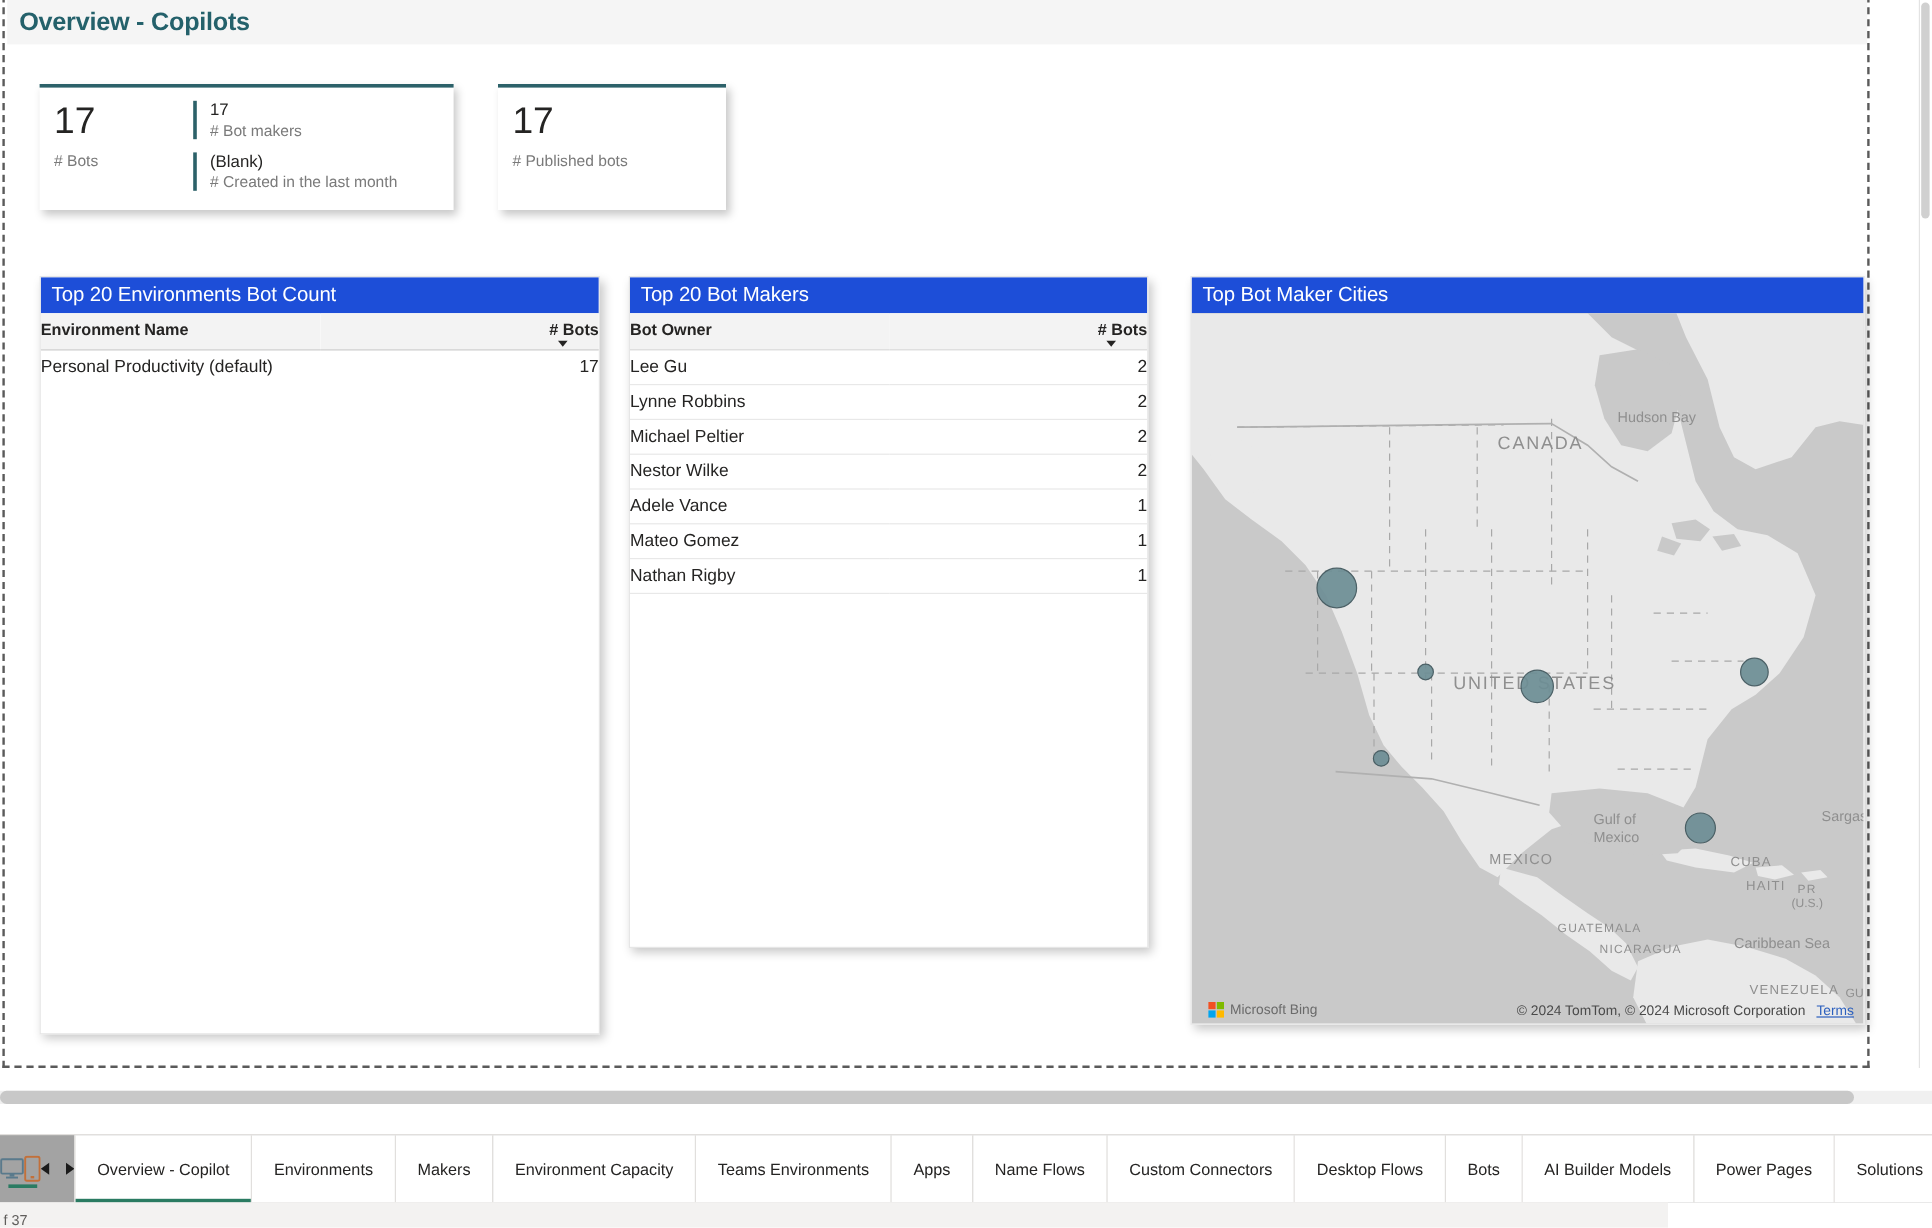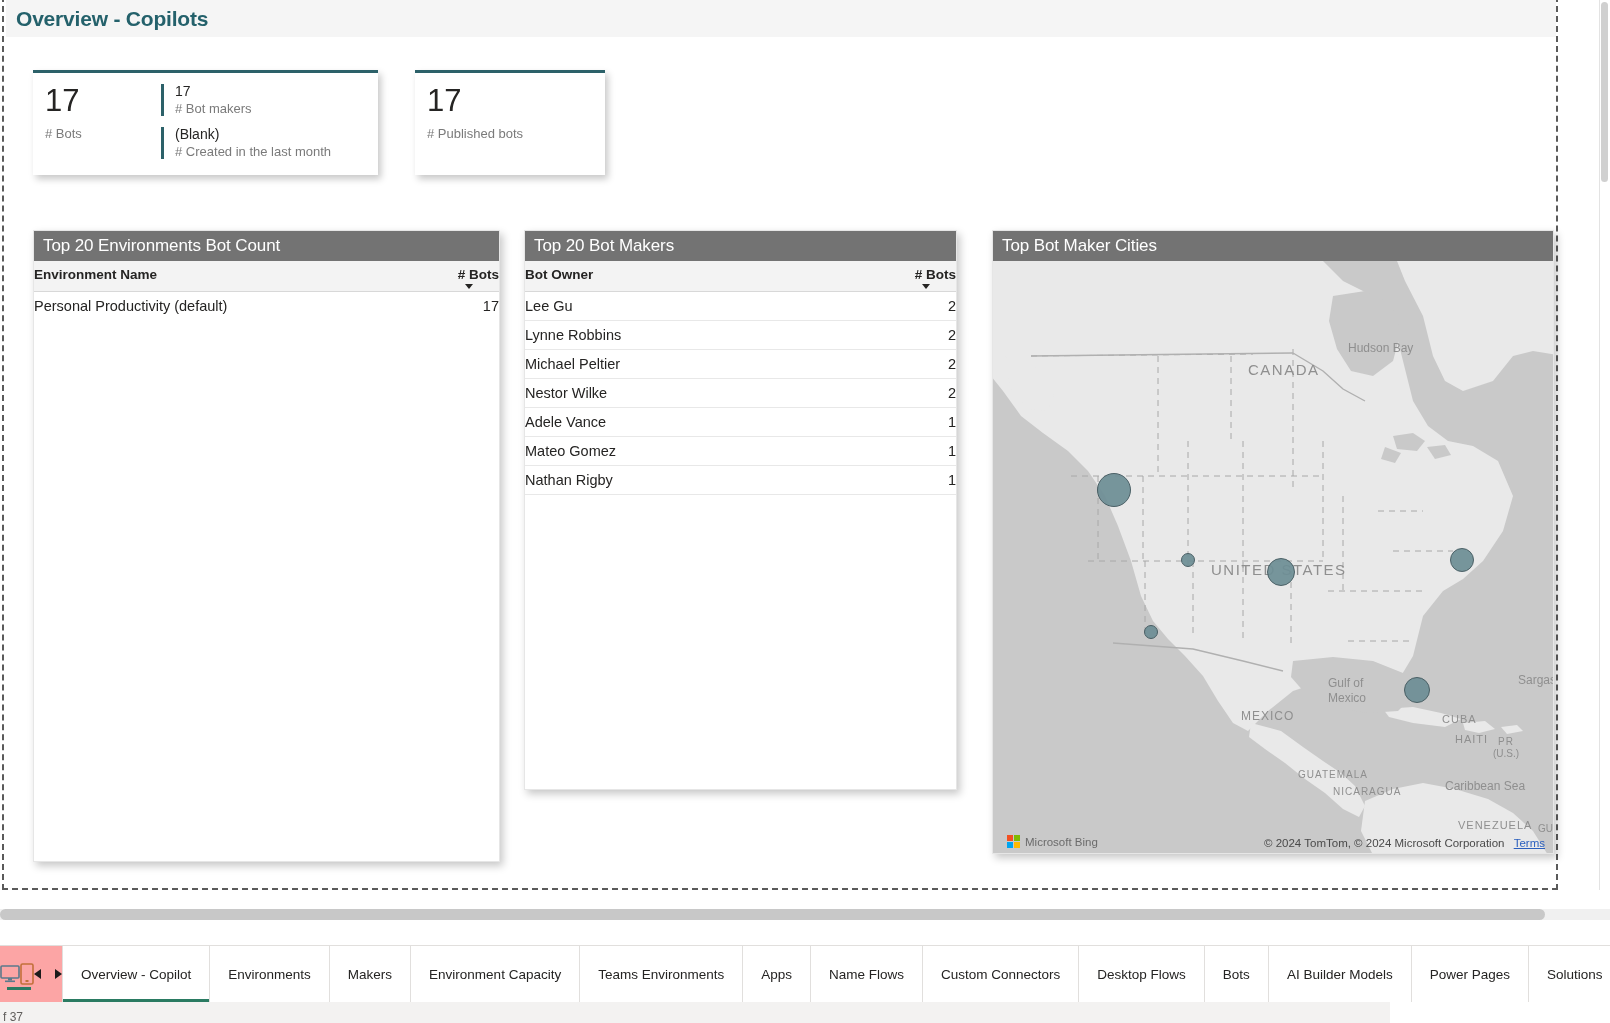--- a/index.html
+++ b/index.html
@@ -109,21 +109,21 @@
   
   .visual {
     position: absolute;
     background: #ffffff;
     box-shadow: 3px 4px 8px rgba(0,0,0,0.22);
     border: 1px solid #e6e6e6;
     overflow: hidden;
   }
   .visual-header {
     height: 30px;
-    background: #737373;
+    background: #1d4ed8;
     color: #ffffff;
     font-size: 17px;
     display: flex; align-items: center;
     padding-left: 9px;
     letter-spacing: -0.1px;
   }
 
   #visual-environments { left: 33px; top: 230px; width: 467px; height: 632px; }
   #visual-botmakers    { left: 524px; top: 230px; width: 433px; height: 560px; }
   #visual-map          { left: 992px; top: 230px; width: 562px; height: 624px; }
@@ -238,21 +238,21 @@
     left: 0; top: 0;
     width: 1545px; height: 11px;
     background: #c8c8c8;
     border-radius: 6px;
   }
 
   #tabstrip {
     position: absolute;
     left: 0; top: 945px;
     width: 1610px; height: 57px;
-    background: #fca5a5;
+    background: #a3a3a3;
     border-top: 1px solid #e1dfdd;
     display: flex;
     align-items: stretch;
   }
   .view-btn {
     width: 38px;
     display: flex; flex-direction: column;
     align-items: center; justify-content: center;
     position: relative;
   }

